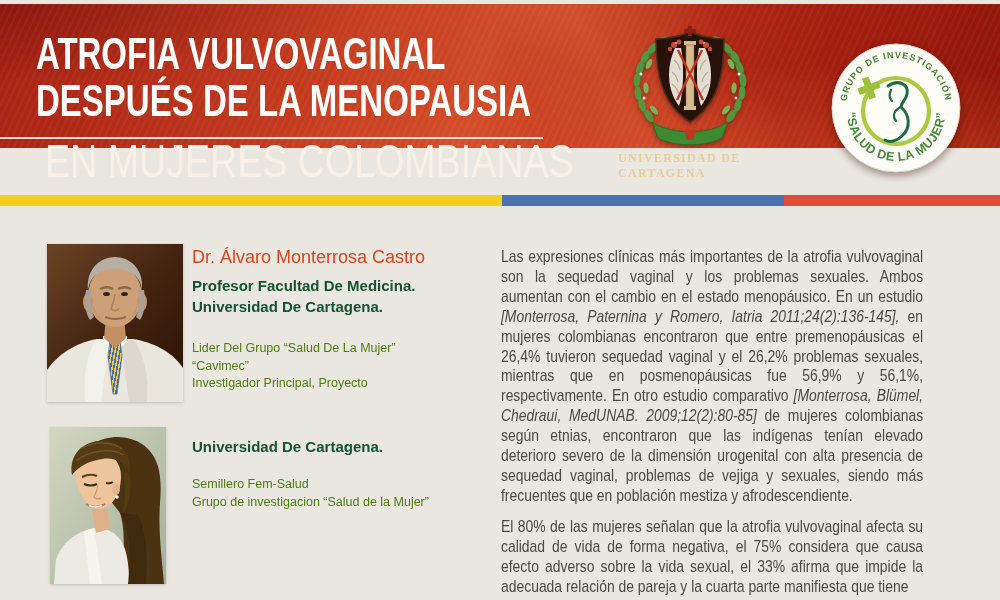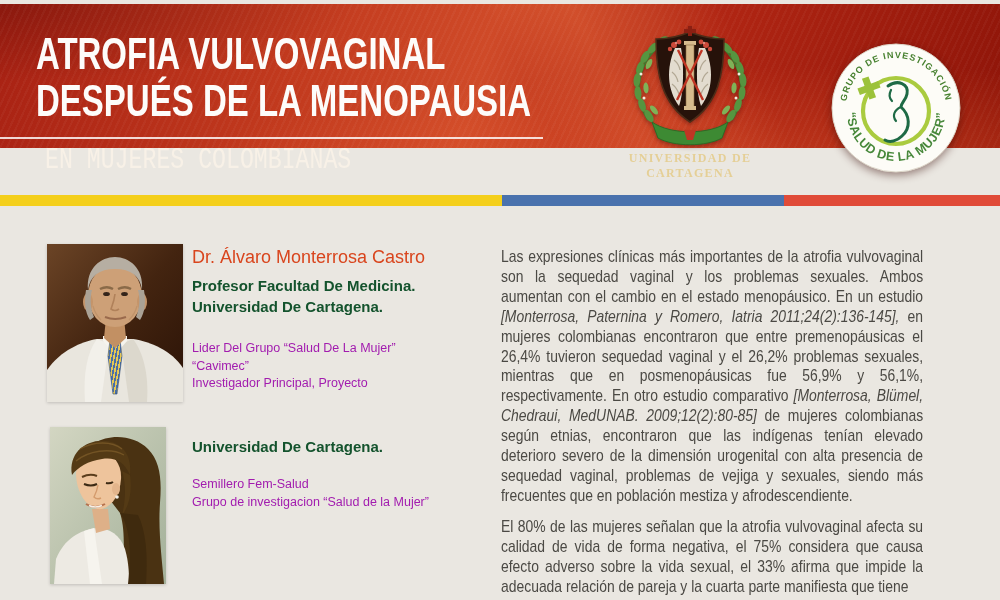--- a/index.html
+++ b/index.html
@@ -14,25 +14,25 @@
     background:
       repeating-linear-gradient(115deg, rgba(255,255,255,.035) 0 2px, rgba(0,0,0,0) 2px 6px),
       linear-gradient(62deg, rgba(255,130,70,0) 52%, rgba(255,140,80,.22) 60%, rgba(255,150,90,.12) 67%, rgba(255,130,70,0) 74%),
       radial-gradient(60% 90% at 0% 0%, rgba(60,0,0,.28), rgba(60,0,0,0) 60%),
       radial-gradient(120% 150% at 82% 125%, rgba(255,110,55,.35), rgba(255,110,55,0) 55%),
       linear-gradient(105deg, #a82113 0%, #c23a1e 30%, #cf4a28 48%, #b02513 70%, #8f1509 100%);
   }
   .title{position:absolute; left:36px; top:26px; color:#fdfcfa; font-weight:bold; font-size:44px; line-height:47px; white-space:nowrap;}
   .title .cond{display:inline-block; transform:scaleX(.75); transform-origin:left top;}
   .hdr-divider{position:absolute; left:0; top:133px; width:543px; height:2px; background:rgba(255,255,255,.82);}
-  .subtitle{position:absolute; left:45px; top:136px; color:#f8f1e7; font-weight:400; font-size:29px; line-height:42px; white-space:nowrap;font-family:Liberation Mono, monospace;}
+  .subtitle{position:absolute; left:45px; top:136px; color:#f8f1e7; font-weight:400; font-size:47px; line-height:42px; white-space:nowrap;}
   .subtitle .cond{display:inline-block; transform:scaleX(.8); transform-origin:left top;}
 
   
-  .crest{position:absolute; left:618px; top:18px; width:144px; text-align:center;}
+  .crest{position:absolute; left:618px; top:18px; width:144px; }
   .crest svg{filter:drop-shadow(0 2px 2px rgba(40,0,0,.35));}
   .crest-label{margin-top:1px; font-family:"Liberation Serif", serif; font-weight:bold; font-size:12px; line-height:15px; letter-spacing:1.3px; color:#e5cf96;}
 
   
   .badge{position:absolute; left:830px; top:38px; width:132px; height:132px;}
   .badge svg{filter:drop-shadow(0 3px 4px rgba(50,5,0,.45));}
 
   
   .flag{position:absolute; left:0; top:195px; width:1000px; height:11px; display:flex;}
   .flag .seg{height:100%;}
@@ -45,21 +45,21 @@
   .photo1{left:47px; top:244px; width:136px; height:158px;}
   .photo2{left:50px; top:427px; width:116px; height:157px;}
 
   .author{position:absolute; left:192px; width:300px;}
   .author1{top:247px;}
   .author2{top:436px;}
   .author .name{font-size:18px; font-weight:normal; color:#d9451d; margin-bottom:7px; white-space:nowrap;}
   .author .role{font-size:15px; font-weight:bold; color:#14532d; line-height:21px;}
   .author .details{margin-top:23px;}
   .author2 .details{margin-top:19px;}
-  .author .detail{font-size:12.5px; color:#a21caf; line-height:17.5px; white-space:nowrap;}
+  .author .detail{font-size:12.5px; color:#4d7c0f; line-height:17.5px; white-space:nowrap;}
 
   .article{
     position:absolute; left:501px; top:247px; width:516px;
     transform:scaleX(.818); transform-origin:left top;
     color:#4b4944; font-size:17px; line-height:19.9px; text-align:justify;
   }
   .article p{margin:0 0 11px 0;}
 </style>
 </head>
 <body>

